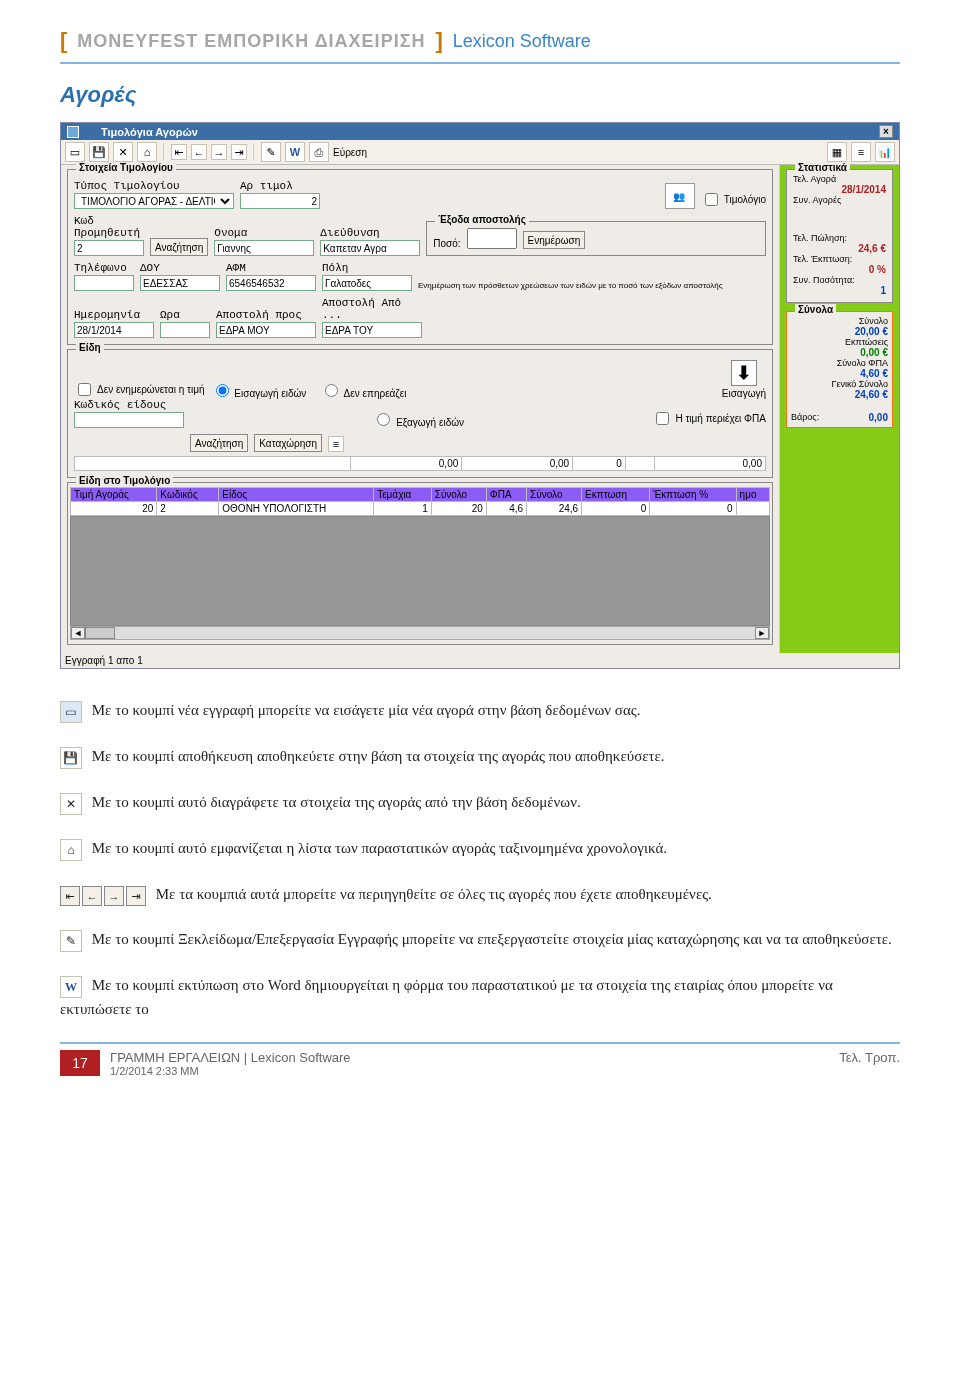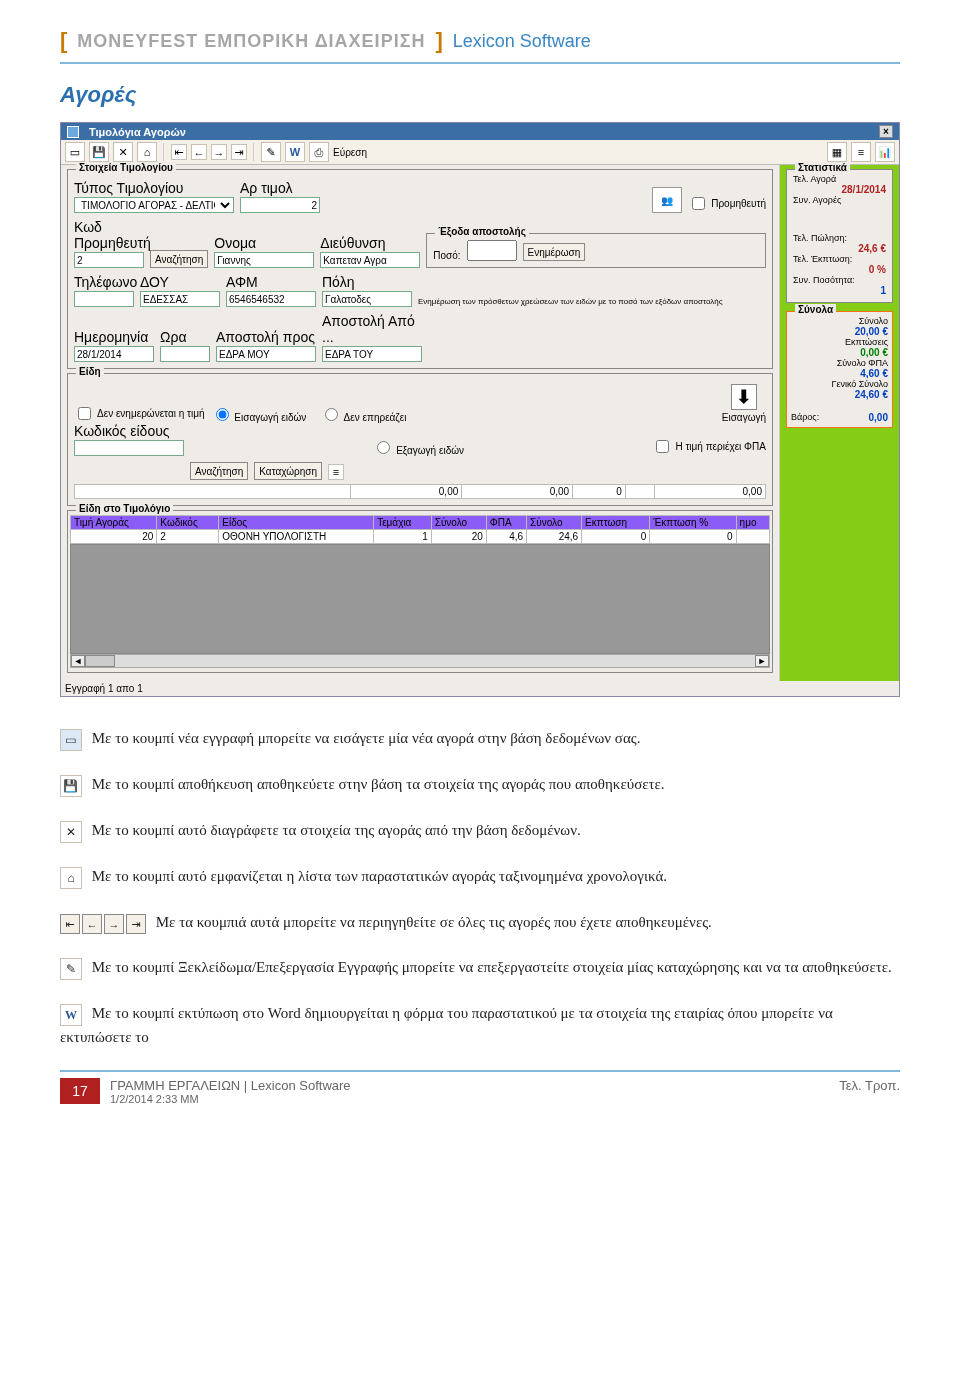--- a/index.html
+++ b/index.html
@@ -6,36 +6,36 @@
   body { margin: 0; font-family: Verdana, Arial, sans-serif; background: #fff; width: 960px; }
   .page { padding: 28px 60px 0 60px; }
   .header { display: flex; align-items: center; gap: 10px; margin-bottom: 8px; }
   .header .bracket { color: #c97a00; font-weight: bold; font-size: 22px; }
   .header .title1 { color: #a6a6a6; font-weight: bold; font-size: 18px; letter-spacing: 1px; }
   .header .title2 { color: #3a87c7; font-size: 18px; }
   .rule { border: none; border-top: 2px solid #82b9e0; margin: 0 0 18px 0; }
   .section-title { color: #2a70b0; font-weight: bold; font-style: italic; font-size: 22px; margin: 0 0 14px 0; }
   .win { border: 1px solid #88a; background: #efece7; font-family: Tahoma, Arial, sans-serif; font-size: 10px; color: #000; margin-bottom: 30px; }
   .win-title { background: #3a6ea5; color: #fff; padding: 2px 6px; display: flex; align-items: center; justify-content: space-between; }
-  .win-title .wt-left { display: flex; align-items: center; gap: 10px; }
+  .win-title .wt-left { display: flex; align-items: center; gap: 22px; }
   .win-title .wt-ico { width: 12px; height: 12px; background: #6fa8dc; border: 1px solid #fff; }
   .win-title .wt-close { width: 14px; height: 13px; background: #ddd; color: #000; text-align: center; font-weight: bold; line-height: 12px; border: 1px solid #888; }
   .toolbar { background: #f4f0e8; padding: 2px 4px; border-bottom: 1px solid #bbb; display: flex; align-items: center; gap: 4px; }
   .tbtn { width: 20px; height: 20px; border: 1px solid #c8c0b0; background: #fff; display: flex; align-items: center; justify-content: center; font-size: 11px; }
   .tbtn.small { width: 16px; height: 16px; }
   .toolbar .sep { width: 2px; height: 18px; border-left: 1px solid #ccc; margin: 0 2px; }
   .toolbar .find-label { font-size: 10px; }
   .body-area { display: flex; }
   .left-pane { flex: 1; padding: 4px 6px; }
   .right-pane { width: 120px; background: #84cc16; border-left: 1px solid #ccc; padding: 4px 6px; font-size: 10px; }
   .group { border: 1px solid #888; padding: 4px 6px 6px 6px; margin-bottom: 4px; position: relative; background: #efece7; }
   .group-title { position: absolute; top: -8px; left: 8px; background: #efece7; padding: 0 3px; font-weight: bold; font-size: 10px; }
   .row { display: flex; gap: 6px; margin-top: 6px; align-items: flex-end; flex-wrap: wrap; }
   .fld { display: flex; flex-direction: column; gap: 1px; }
-  .fld label { font-size: 14px; }
+  .fld label { font-size: 11px; font-family: Liberation Mono, monospace; }
   .fld input, .fld select { font-size: 10px; padding: 1px 2px; border: 1px solid #7a8; background: #fff; height: 16px; }
   .btn-small { font-size: 10px; padding: 1px 4px; border: 1px solid #888; background: #f4f0e8; height: 18px; }
   .tbl { width: 100%; border-collapse: collapse; font-size: 10px; }
   .tbl th, .tbl td { border: 1px solid #bbb; padding: 1px 3px; background: #fff; text-align: left; }
   .tbl th { background: #8b5cf6; font-weight: normal; }
   .totals-row td { text-align: right; }
   .gray-area { background: #989898; height: 110px; border: 1px solid #888; }
   .scrollbar-h { height: 14px; background: #ddd; border: 1px solid #aaa; display: flex; align-items: center; }
   .scrollbar-h .arrow { width: 14px; height: 12px; background: #eee; border: 1px solid #888; text-align: center; line-height: 10px; font-size: 9px; }
   .scrollbar-h .thumb { width: 30px; height: 12px; background: #ccc; border: 1px solid #888; }
@@ -122,21 +122,21 @@
                 <select><option>ΤΙΜΟΛΟΓΙΟ ΑΓΟΡΑΣ - ΔΕΛΤΙΟ</option></select>
               </div>
               <div class="fld" style="width:80px;">
                 <label>Αρ τιμολ</label>
                 <input style="text-align: right;" value="2">
               </div>
               <div style="flex:1"></div>
               <div style="width:30px;height:26px;border:1px solid #999;background:#fff;display:flex;align-items:center;justify-content:center;">👥</div>
               <label class="checkbox-label">
                 <input type="checkbox" style="">
-                <span>Προμηθευτή</span>
+                <span>Τιμολόγιο</span>
               </label>
             </div>
             <div class="row">
               <div class="fld" style="width:70px;">
                 <label>Κωδ Προμηθευτή</label>
                 <input value="2" style="">
               </div>
               <button class="btn-small">Αναζήτηση</button>
               <div class="fld" style="width:100px;">
                 <label>Ονομα</label>

